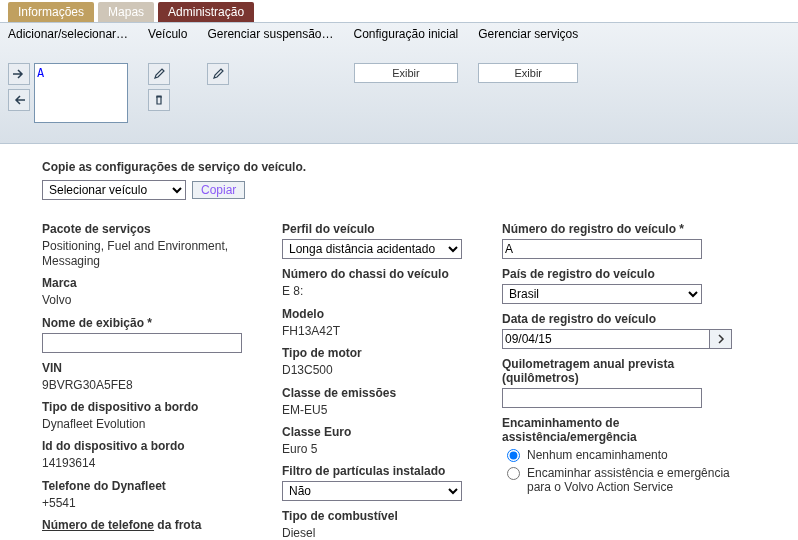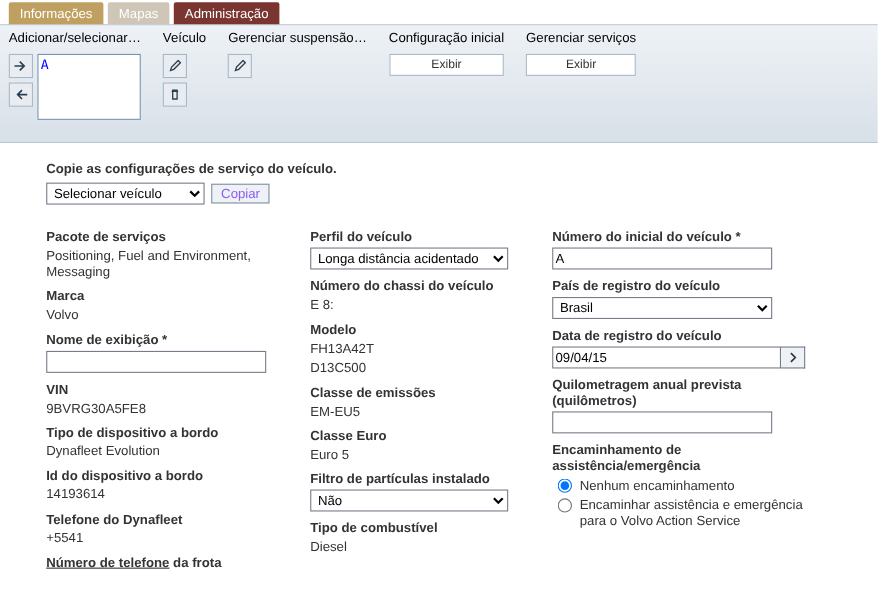--- a/index.html
+++ b/index.html
@@ -31,21 +31,21 @@
   
   .toolbar {
     background: linear-gradient(#eef2f6, #d8e0e8);
     border-top: 1px solid #b9c7d4;
     border-bottom: 1px solid #b9c7d4;
     padding: 4px 8px 20px 8px;
     display: flex;
     align-items: flex-start;
     gap: 20px;
   }
-  .tb-col { display: flex; flex-direction: column; gap: 6px; }
+  .tb-col { display: flex; flex-direction: column; gap: 20px; }
   .tb-title { font-weight: normal; color: #000; font-size: 12px; }
   .tb-row { display: flex; align-items: flex-start; gap: 4px; margin-top: 2px;}
   .icon-btn {
     width: 22px; height: 22px;
     background: #e9edf2;
     border: 1px solid #a9b8c6;
     display: inline-flex;
     align-items: center;
     justify-content: center;
     cursor: pointer;
@@ -236,41 +236,42 @@
           <option>Longa distância acidentado</option>
         </select>
       </div>
 
       <div class="field-label">Número do chassi do veículo</div>
       <div class="field-value">E 8:</div>
 
       <div class="field-label">Modelo</div>
       <div class="field-value">FH13A42T</div>
 
+      <div class="field-label">Tipo de motor</div>
       <div class="field-value">D13C500</div>
 
       <div class="field-label">Classe de emissões</div>
       <div class="field-value">EM-EU5</div>
 
       <div class="field-label">Classe Euro</div>
       <div class="field-value">Euro 5</div>
 
       <div class="field-label">Filtro de partículas instalado</div>
       <div class="field-value">
         <select class="sel particle-sel">
           <option>Não</option>
         </select>
       </div>
 
       <div class="field-label">Tipo de combustível</div>
       <div class="field-value">Diesel</div>
     </div>
 
     <div class="col col3">
-      <div class="field-label">Número do inicial do veículo *</div>
+      <div class="field-label">Número do registro do veículo *</div>
       <div class="field-value">
         <input class="txt txt-reg" value="A" style="">
       </div>
 
       <div class="field-label">País de registro do veículo</div>
       <div class="field-value">
         <select class="sel" style="width:200px;">
           <option>Brasil</option>
         </select>
       </div>

